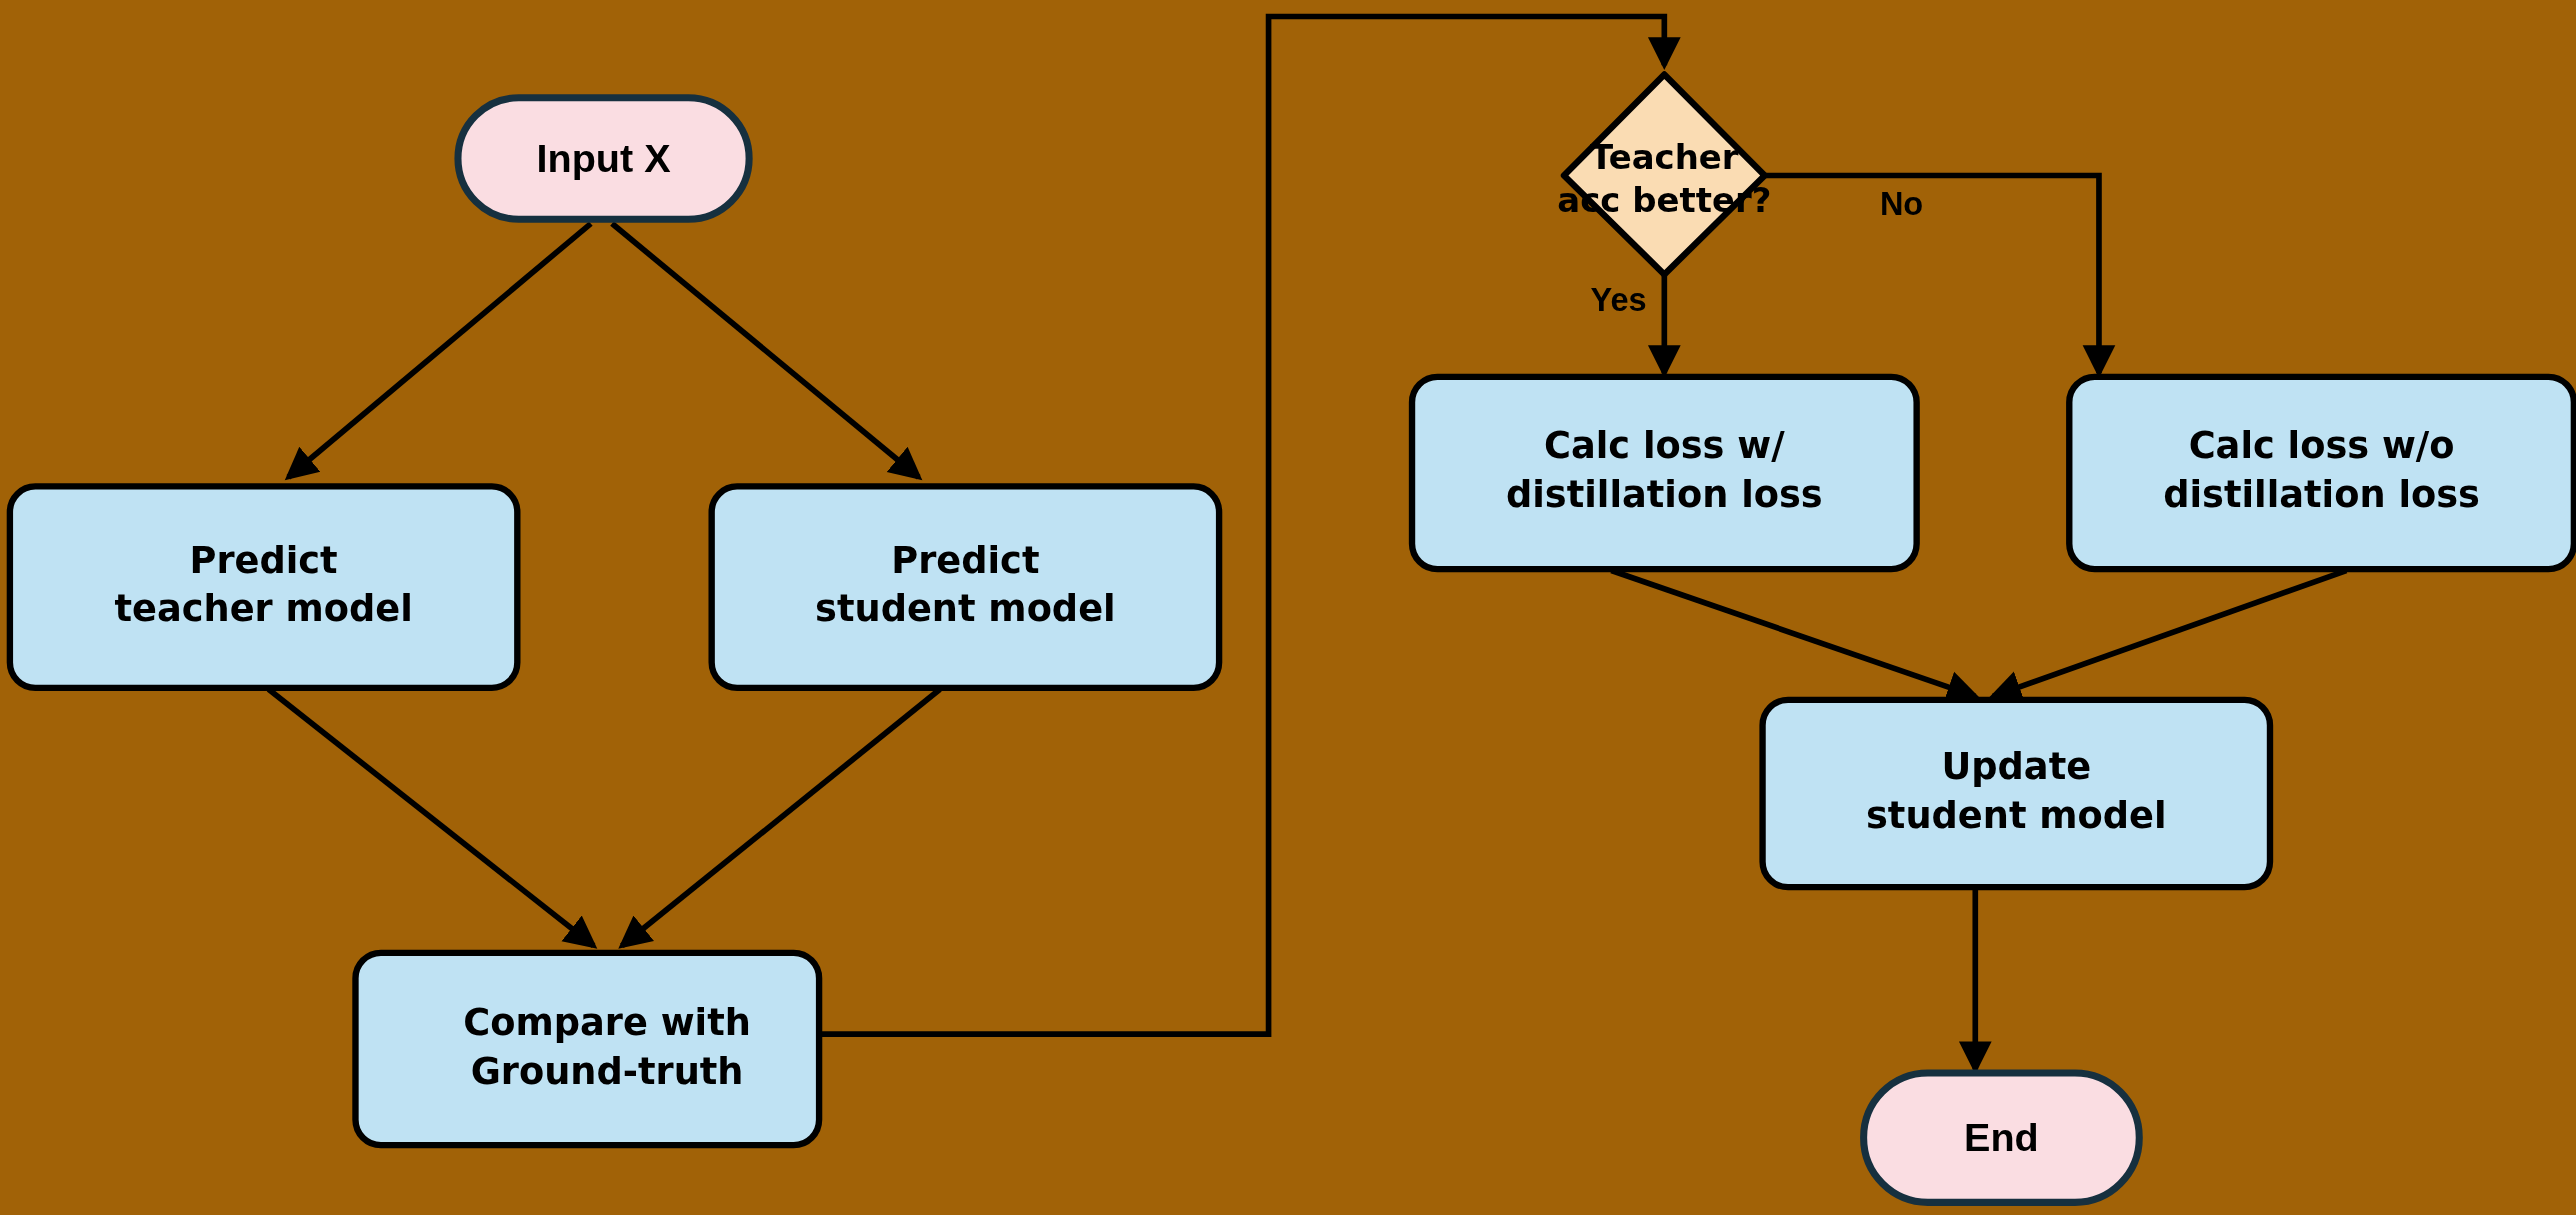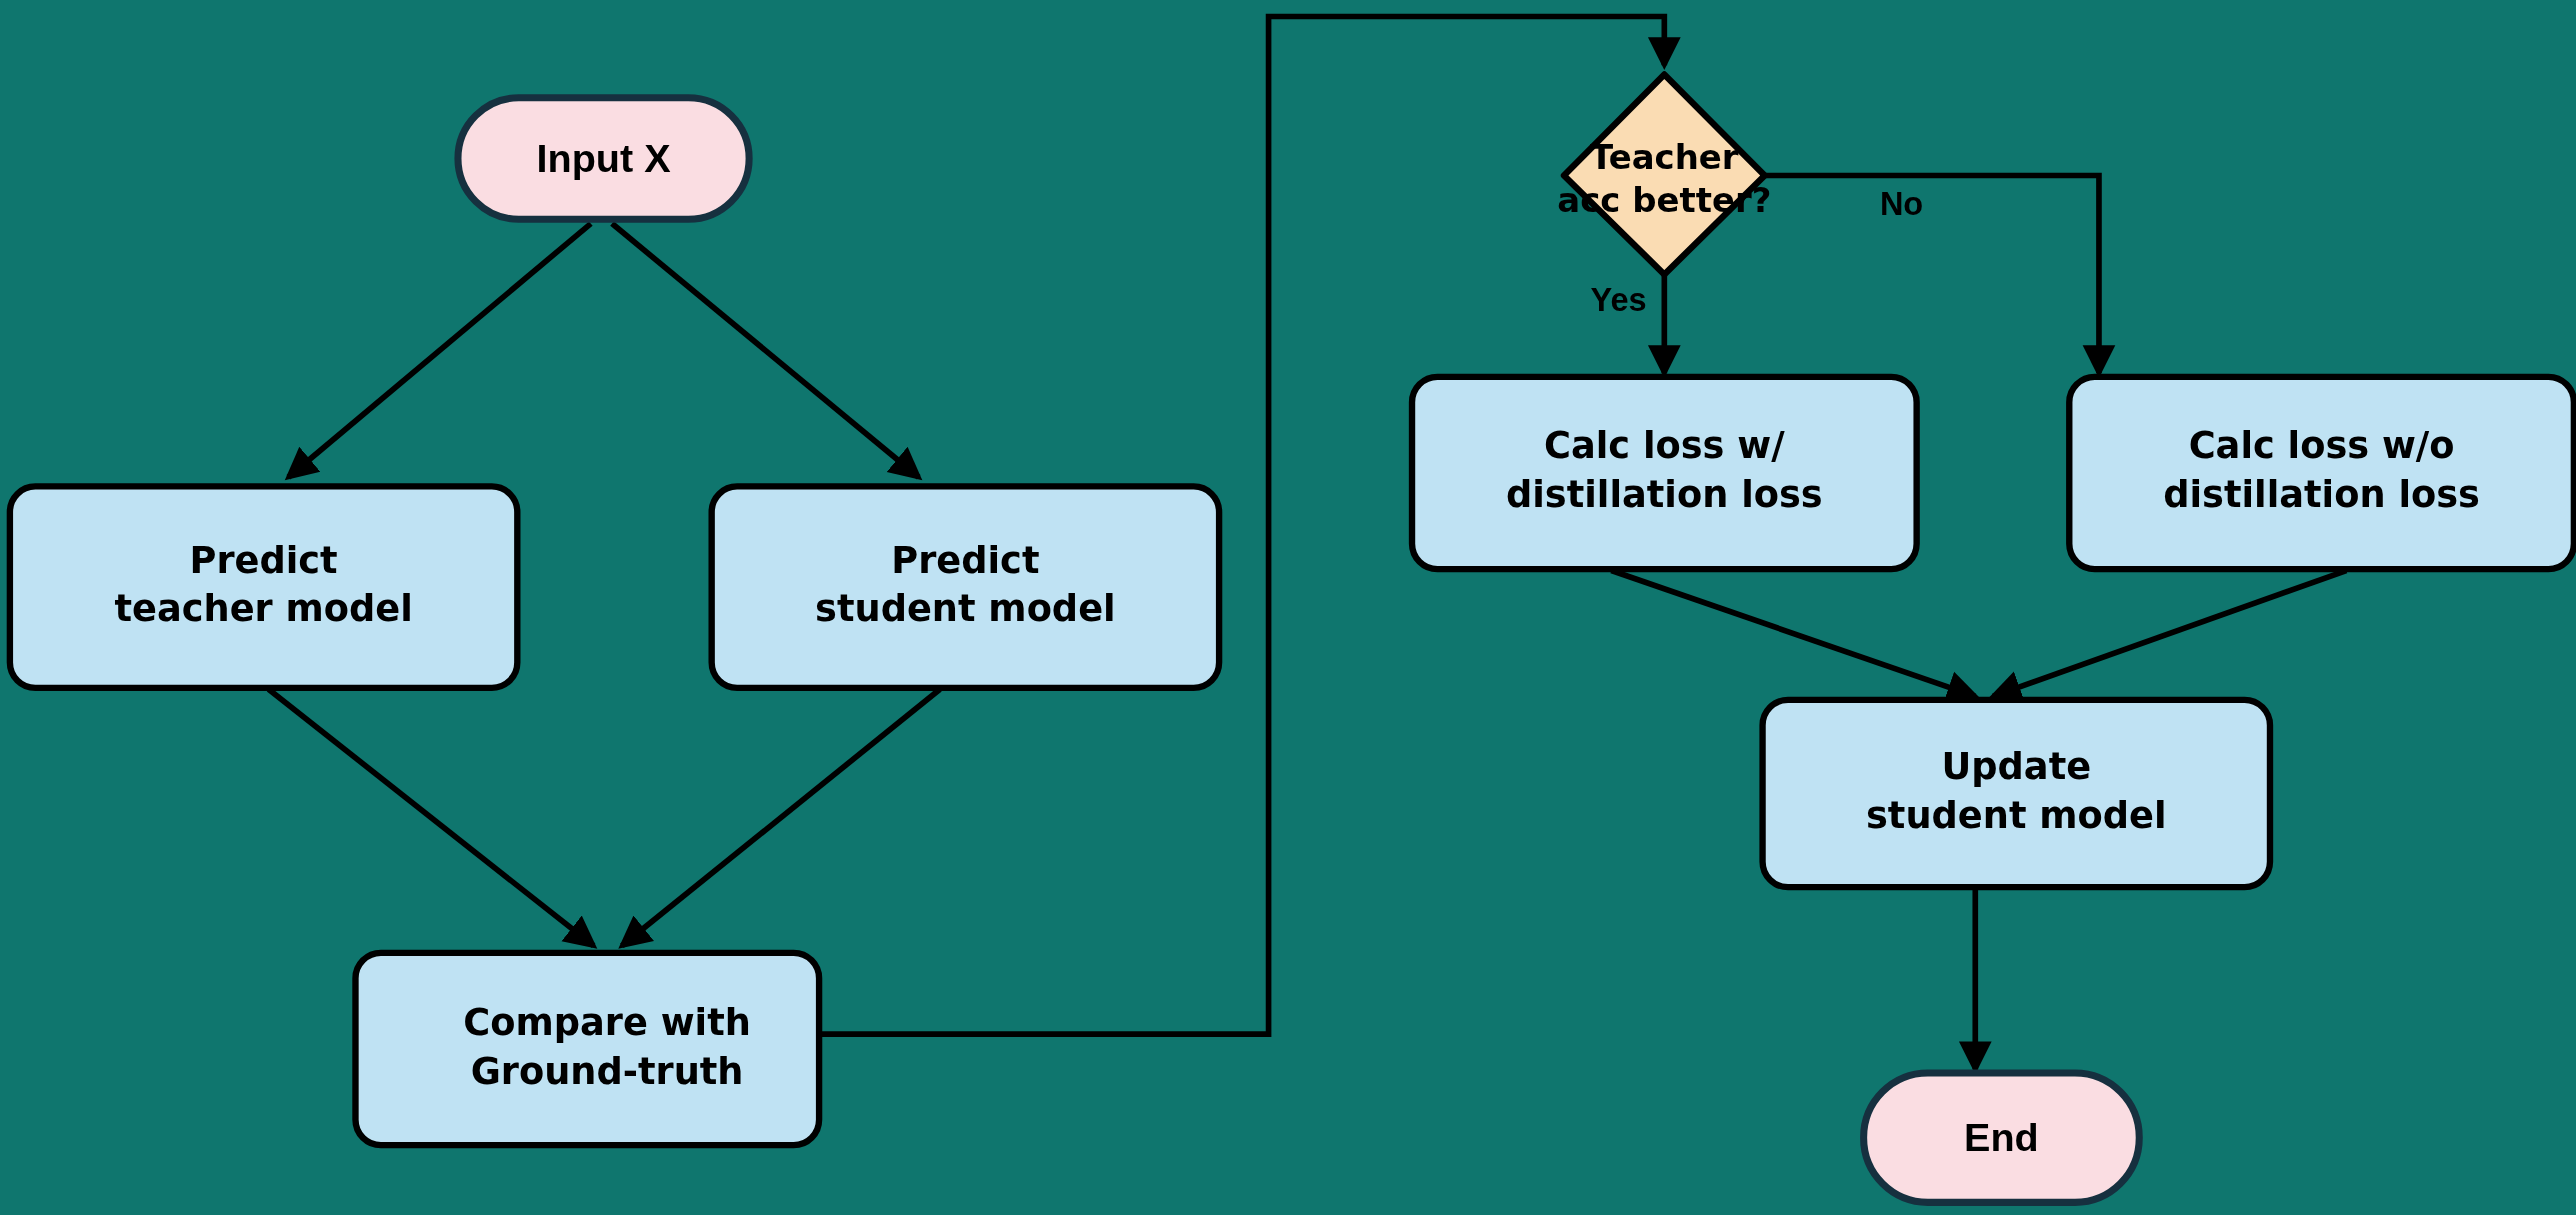--- a/index.html
+++ b/index.html
@@ -10,21 +10,21 @@
   body {
     width: 2576px;
     height: 1216px;
     font-family: "DejaVu Sans", sans-serif;
     overflow: hidden;
   }
   #flowchart-root {
     position: relative;
     width: 2576px;
     height: 1216px;
-    background: #0f766e;
+    background: #a16207;
   }
   svg#flow-svg {
     position: absolute;
     top: 0;
     left: 0;
     width: 2576px;
     height: 1216px;
     display: block;
   }
   .node-shape {

